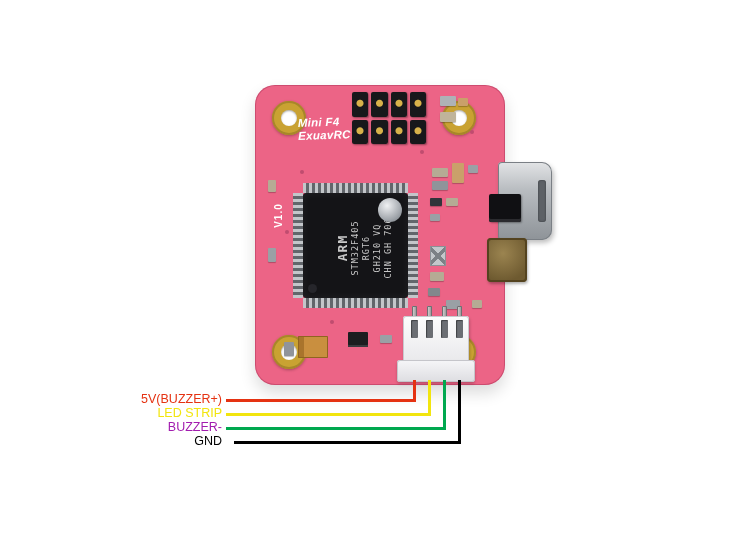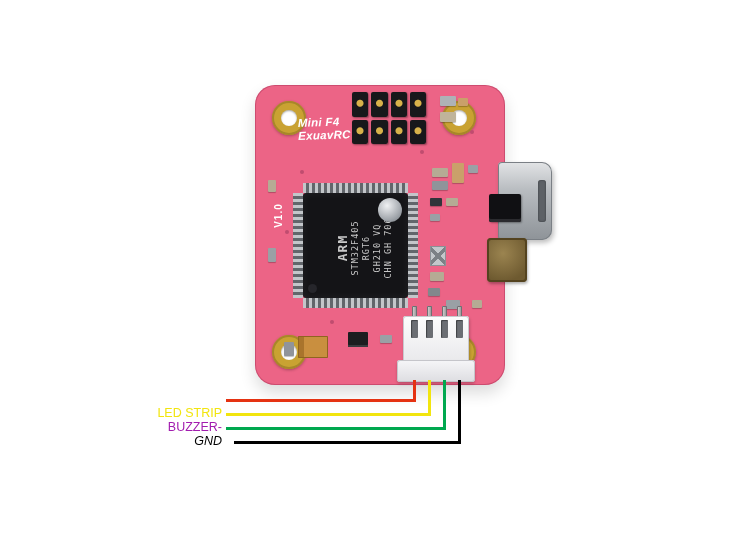--- a/index.html
+++ b/index.html
@@ -176,17 +176,18 @@
   <div class="wire-v" style="left: 413px; top: 380px; height: 22px; background: rgb(229, 50, 18);"></div>
   <div class="wire-v" style="left: 428px; top: 380px; height: 36px; background: rgb(242, 229, 14);"></div>
   <div class="wire-v" style="left: 443px; top: 380px; height: 50px; background: rgb(0, 168, 79);"></div>
   <div class="wire-v" style="left: 458px; top: 380px; height: 64px; background: rgb(0, 0, 0);"></div>
 
   <div class="wire-h" style="left: 226px; top: 399px; width: 190px; background: rgb(229, 50, 18);"></div>
   <div class="wire-h" style="left: 226px; top: 413px; width: 205px; background: rgb(242, 229, 14);"></div>
   <div class="wire-h" style="left: 226px; top: 427px; width: 220px; background: rgb(0, 168, 79);"></div>
   <div class="wire-h" style="left: 234px; top: 441px; width: 227px; background: rgb(0, 0, 0);"></div>
 
+  <div class="wire-label" style="top: 392px; color: rgb(229, 50, 18);">5V(BUZZER+)</div>
   <div class="wire-label" style="top: 406px; color: rgb(242, 229, 14);">LED STRIP</div>
   <div class="wire-label" style="top: 420px; color: #a21caf;">BUZZER-</div>
-  <div class="wire-label" style="top: 434px; color: rgb(0, 0, 0); font-style: italic;">GND</div>
+  <div class="wire-label" style="top: 434px; color: rgb(0, 0, 0);">GND</div>
 
 </div>
 
 </body></html>

